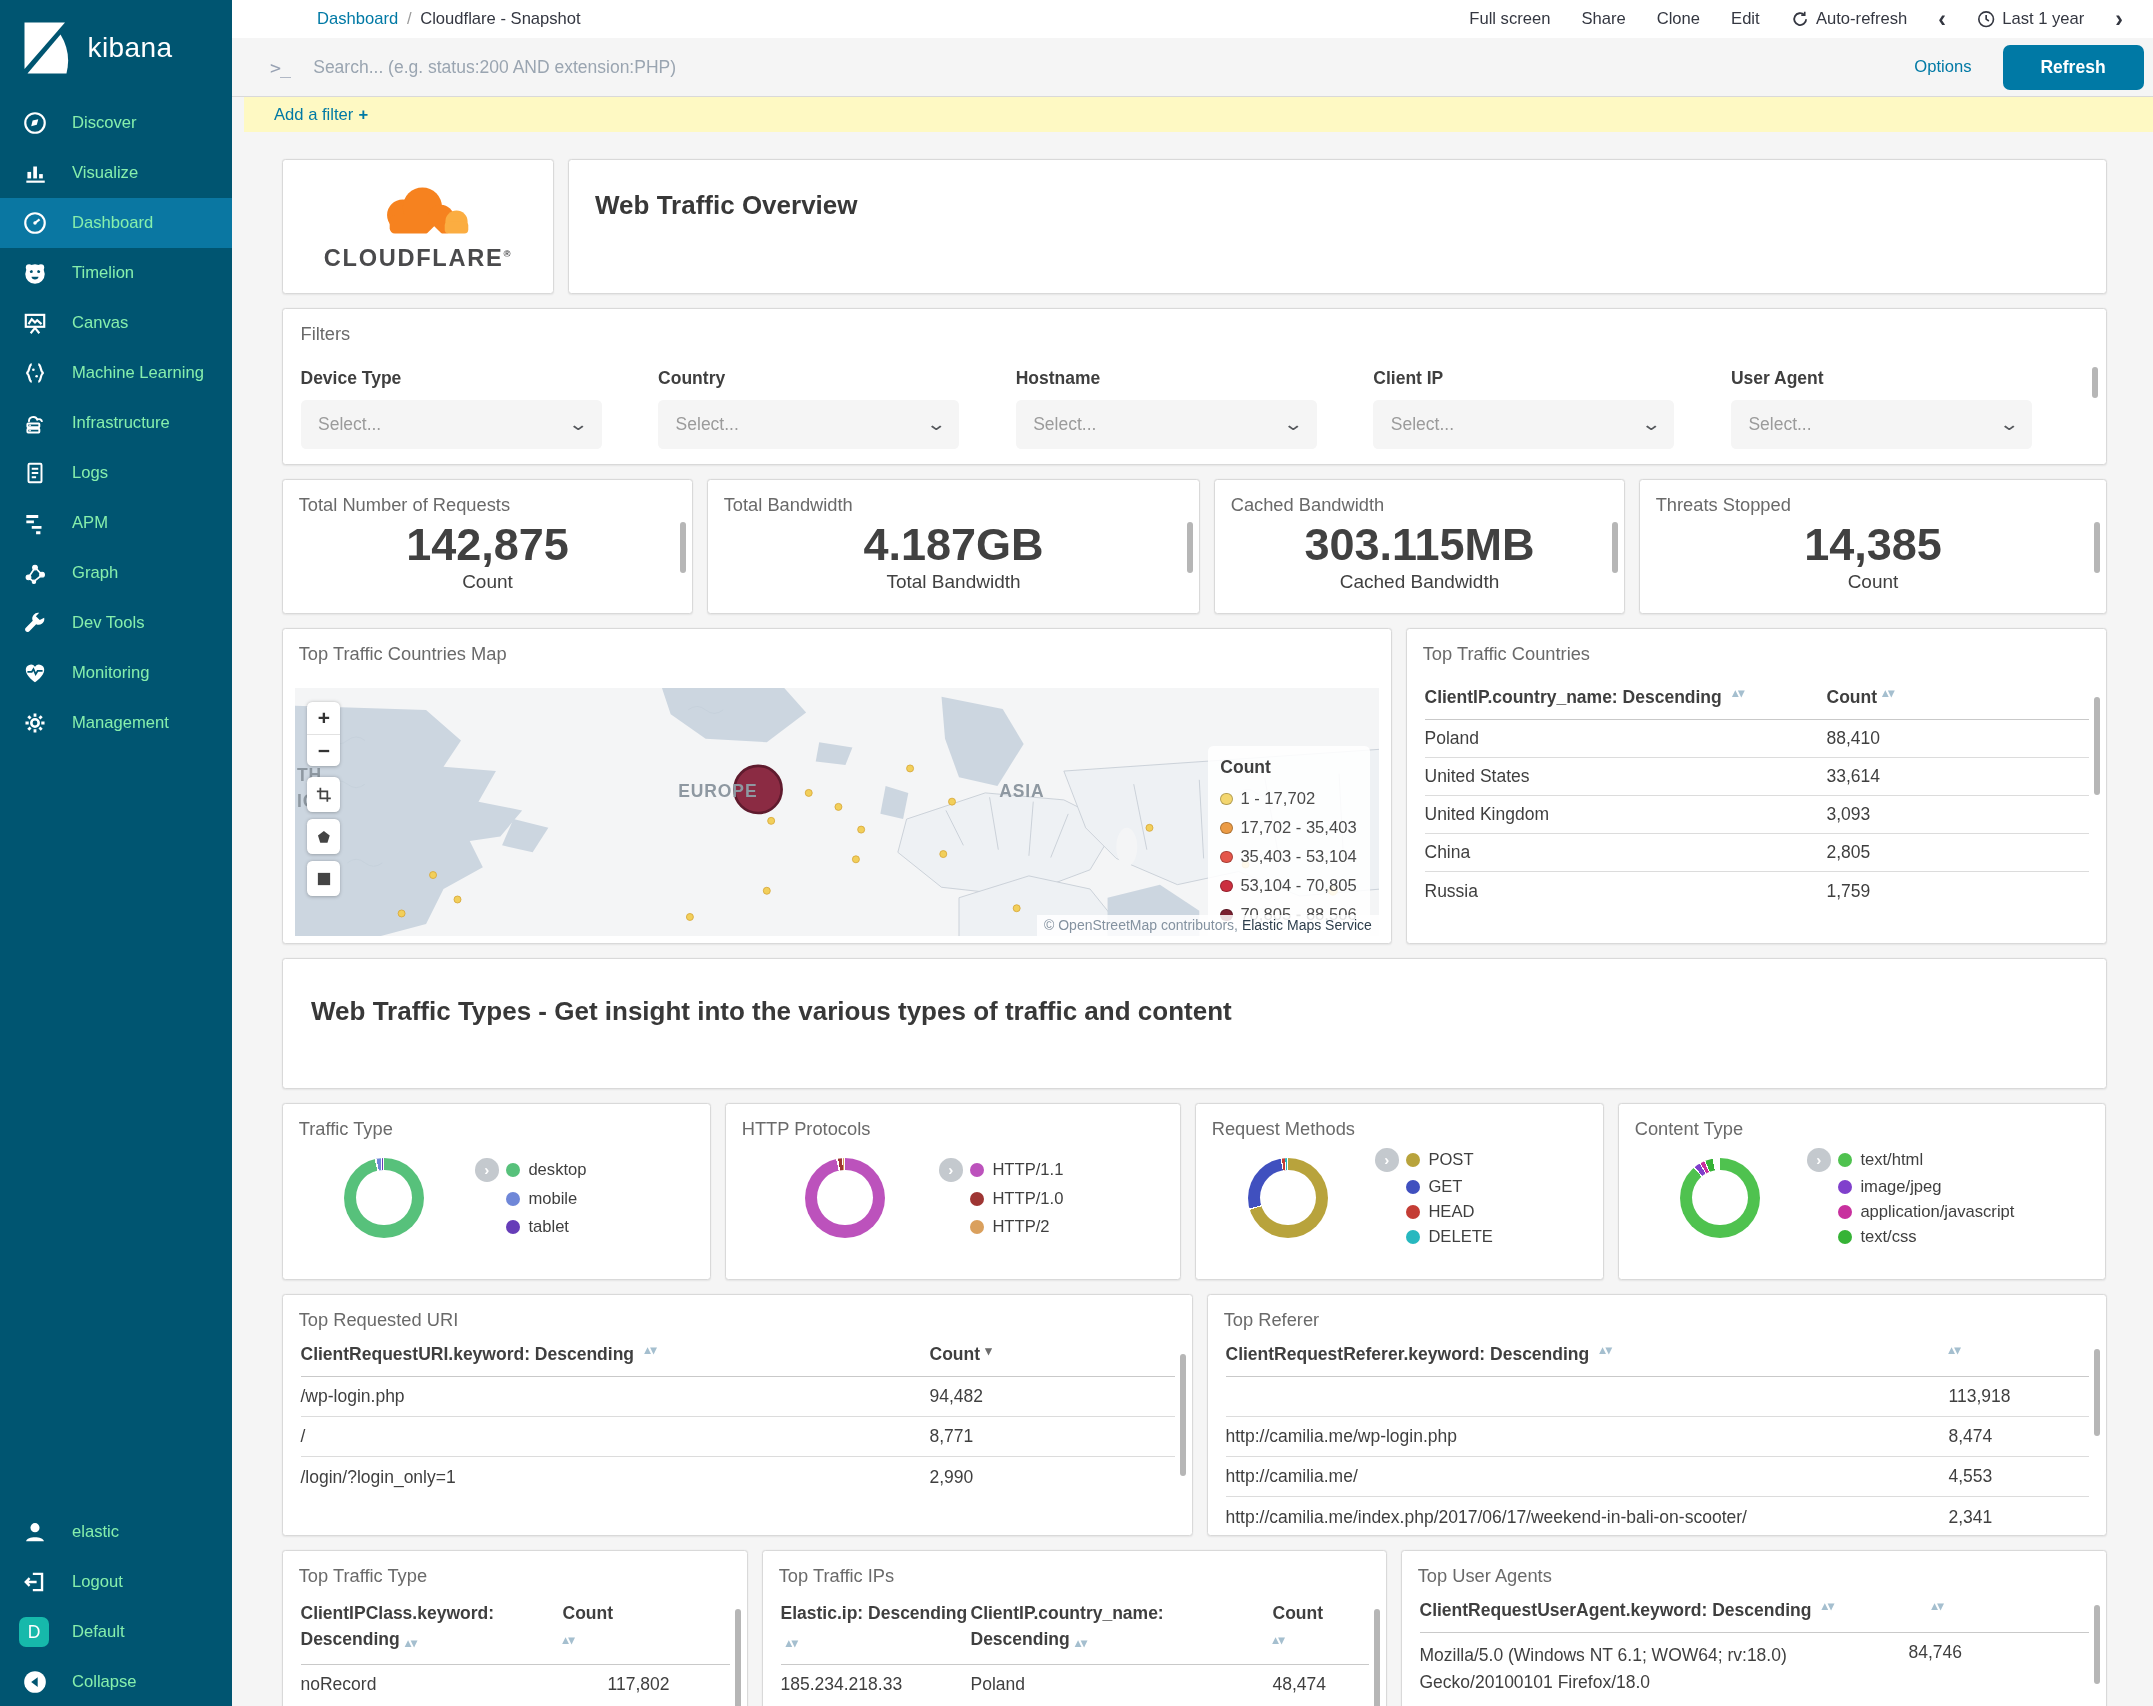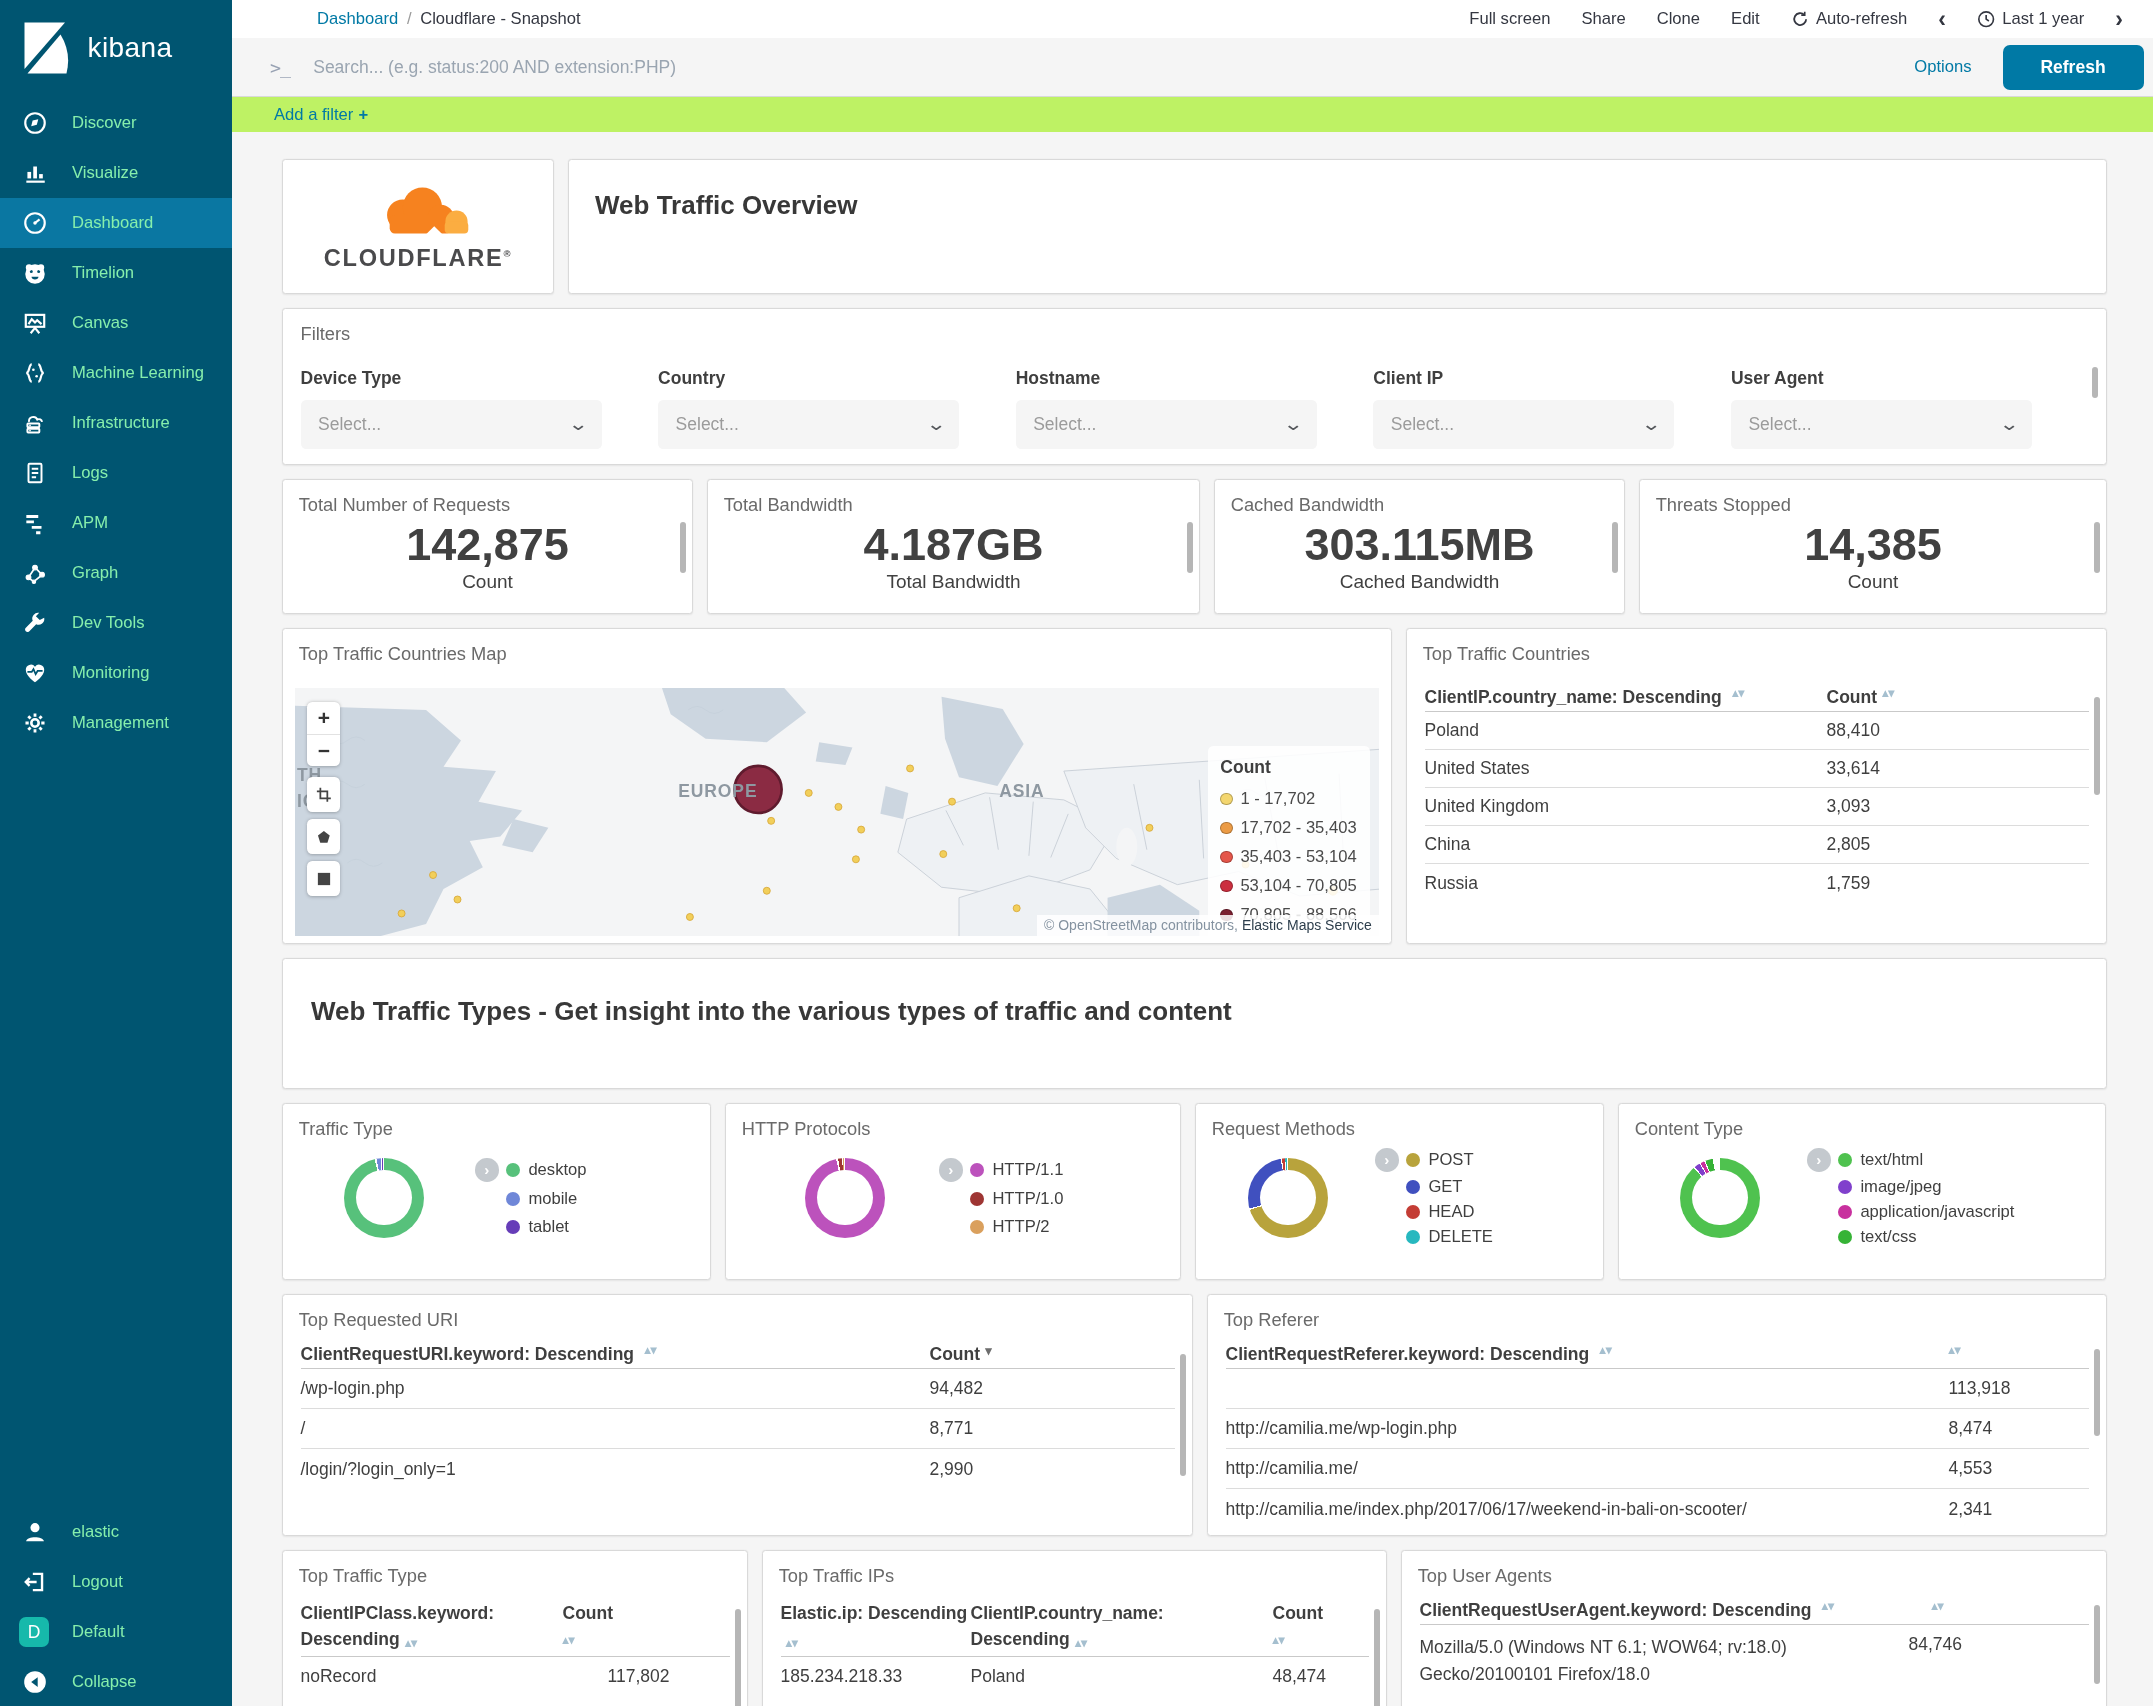--- a/index.html
+++ b/index.html
@@ -32,21 +32,21 @@
 
   .searchrow { position:relative; height:59px; background:#f5f5f5; border-bottom:0.9px solid #d9d9d9;
     display:flex; align-items:center; padding:0 10.5px 0 38px; }
   .prompt { color:#98a2b3; font-size:18.3px; letter-spacing:-0.9px; margin-right:23px; font-family:"DejaVu Sans Mono", monospace;}
   .search-input { flex:1; border:none; outline:none; background:transparent; font-size:17.5px; color:#343741;
     font-family:"Liberation Sans", sans-serif; }
   .search-input::placeholder { color:#9aa5b1; }
   .options-link { color:#0079a5; font-size:16.6px; margin:0 31px 0 10.5px; cursor:pointer; }
   .refresh-btn { width:141px; height:45px; background:#0079a5; color:#fff; font-size:17.5px; font-weight:bold;
     border:none; border-radius:7px; cursor:pointer; }
-  .filterrow { height:35px; display:flex; align-items:center; padding-left:42px; background:#bef264; }
+  .filterrow { height:35px; display:flex; align-items:center; padding-left:30px; background:#fef9c3;margin-left:12px; }
   .addfilter { color:#0079a5; font-size:16.6px; cursor:pointer; }
   .addfilter b { font-weight:bold; margin-left:5.2px; }
 
   
   .dash { position:absolute; top:133px; left:0; right:0; bottom:0; padding:26px 47px 0 50px; overflow:hidden; }
   .row { display:flex; gap:14px; margin-bottom:14px; }
   .panel { position:relative; background:#fff; border:0.9px solid #d9d9d9; border-radius:3.5px;
     box-shadow:0 0.9px 1.7px rgba(0,0,0,.07); overflow:hidden; }
   .ptitle { position:absolute; top:14px; left:15.7px; font-size:18.3px; color:#6a6a6a; white-space:nowrap; }
   .thumb { position:absolute; width:6.1px; border-radius:3.5px; background:#b6b6b6; right:6.1px; }
@@ -92,21 +92,21 @@
   .lrow { display:flex; align-items:center; gap:7.9px; height:29px; }
   .ldot { width:12.2px; height:12.2px; border-radius:50%; border:0.9px solid rgba(0,0,0,.25); }
   .lrange { font-size:16.6px; color:#4a4a4a; }
   .attrib { position:absolute; right:0; bottom:0; background:rgba(255,255,255,.85); font-size:14px;
     padding:2.6px 7px; color:#8492a0; }
   .attrib .dark { color:#2d3e4c; }
 
   
   .tblwrap { position:absolute; left:17.5px; right:17.5px; top:51px; }
   .thead { display:flex; align-items:flex-start; font-size:17.5px; font-weight:bold; color:#3f3f3f;
-    padding-bottom:3px; border-bottom:1.7px solid #c9c9c9; cursor:pointer; }
+    padding-bottom:11px; border-bottom:1.7px solid #c9c9c9; cursor:pointer; }
   .trow { display:flex; align-items:center; font-size:17.5px; color:#3f3f3f; border-bottom:0.9px solid #dcdcdc; }
   .trow:last-child { border-bottom:none; }
   .c1 { flex:1; display:flex; align-items:flex-start; gap:5.2px; }
   .sort { display:inline-flex; flex-direction:column; line-height:.62; font-size:12.2px; color:#a5bfcf;
     margin-left:5.2px; margin-top:2.6px; }
   .sort.active { color:#6d6d6d; font-size:13px; }
   .rowh44 { height:38px; } .rowh46 { height:40px; }
 
   
   .p-donut { height:177px; }

